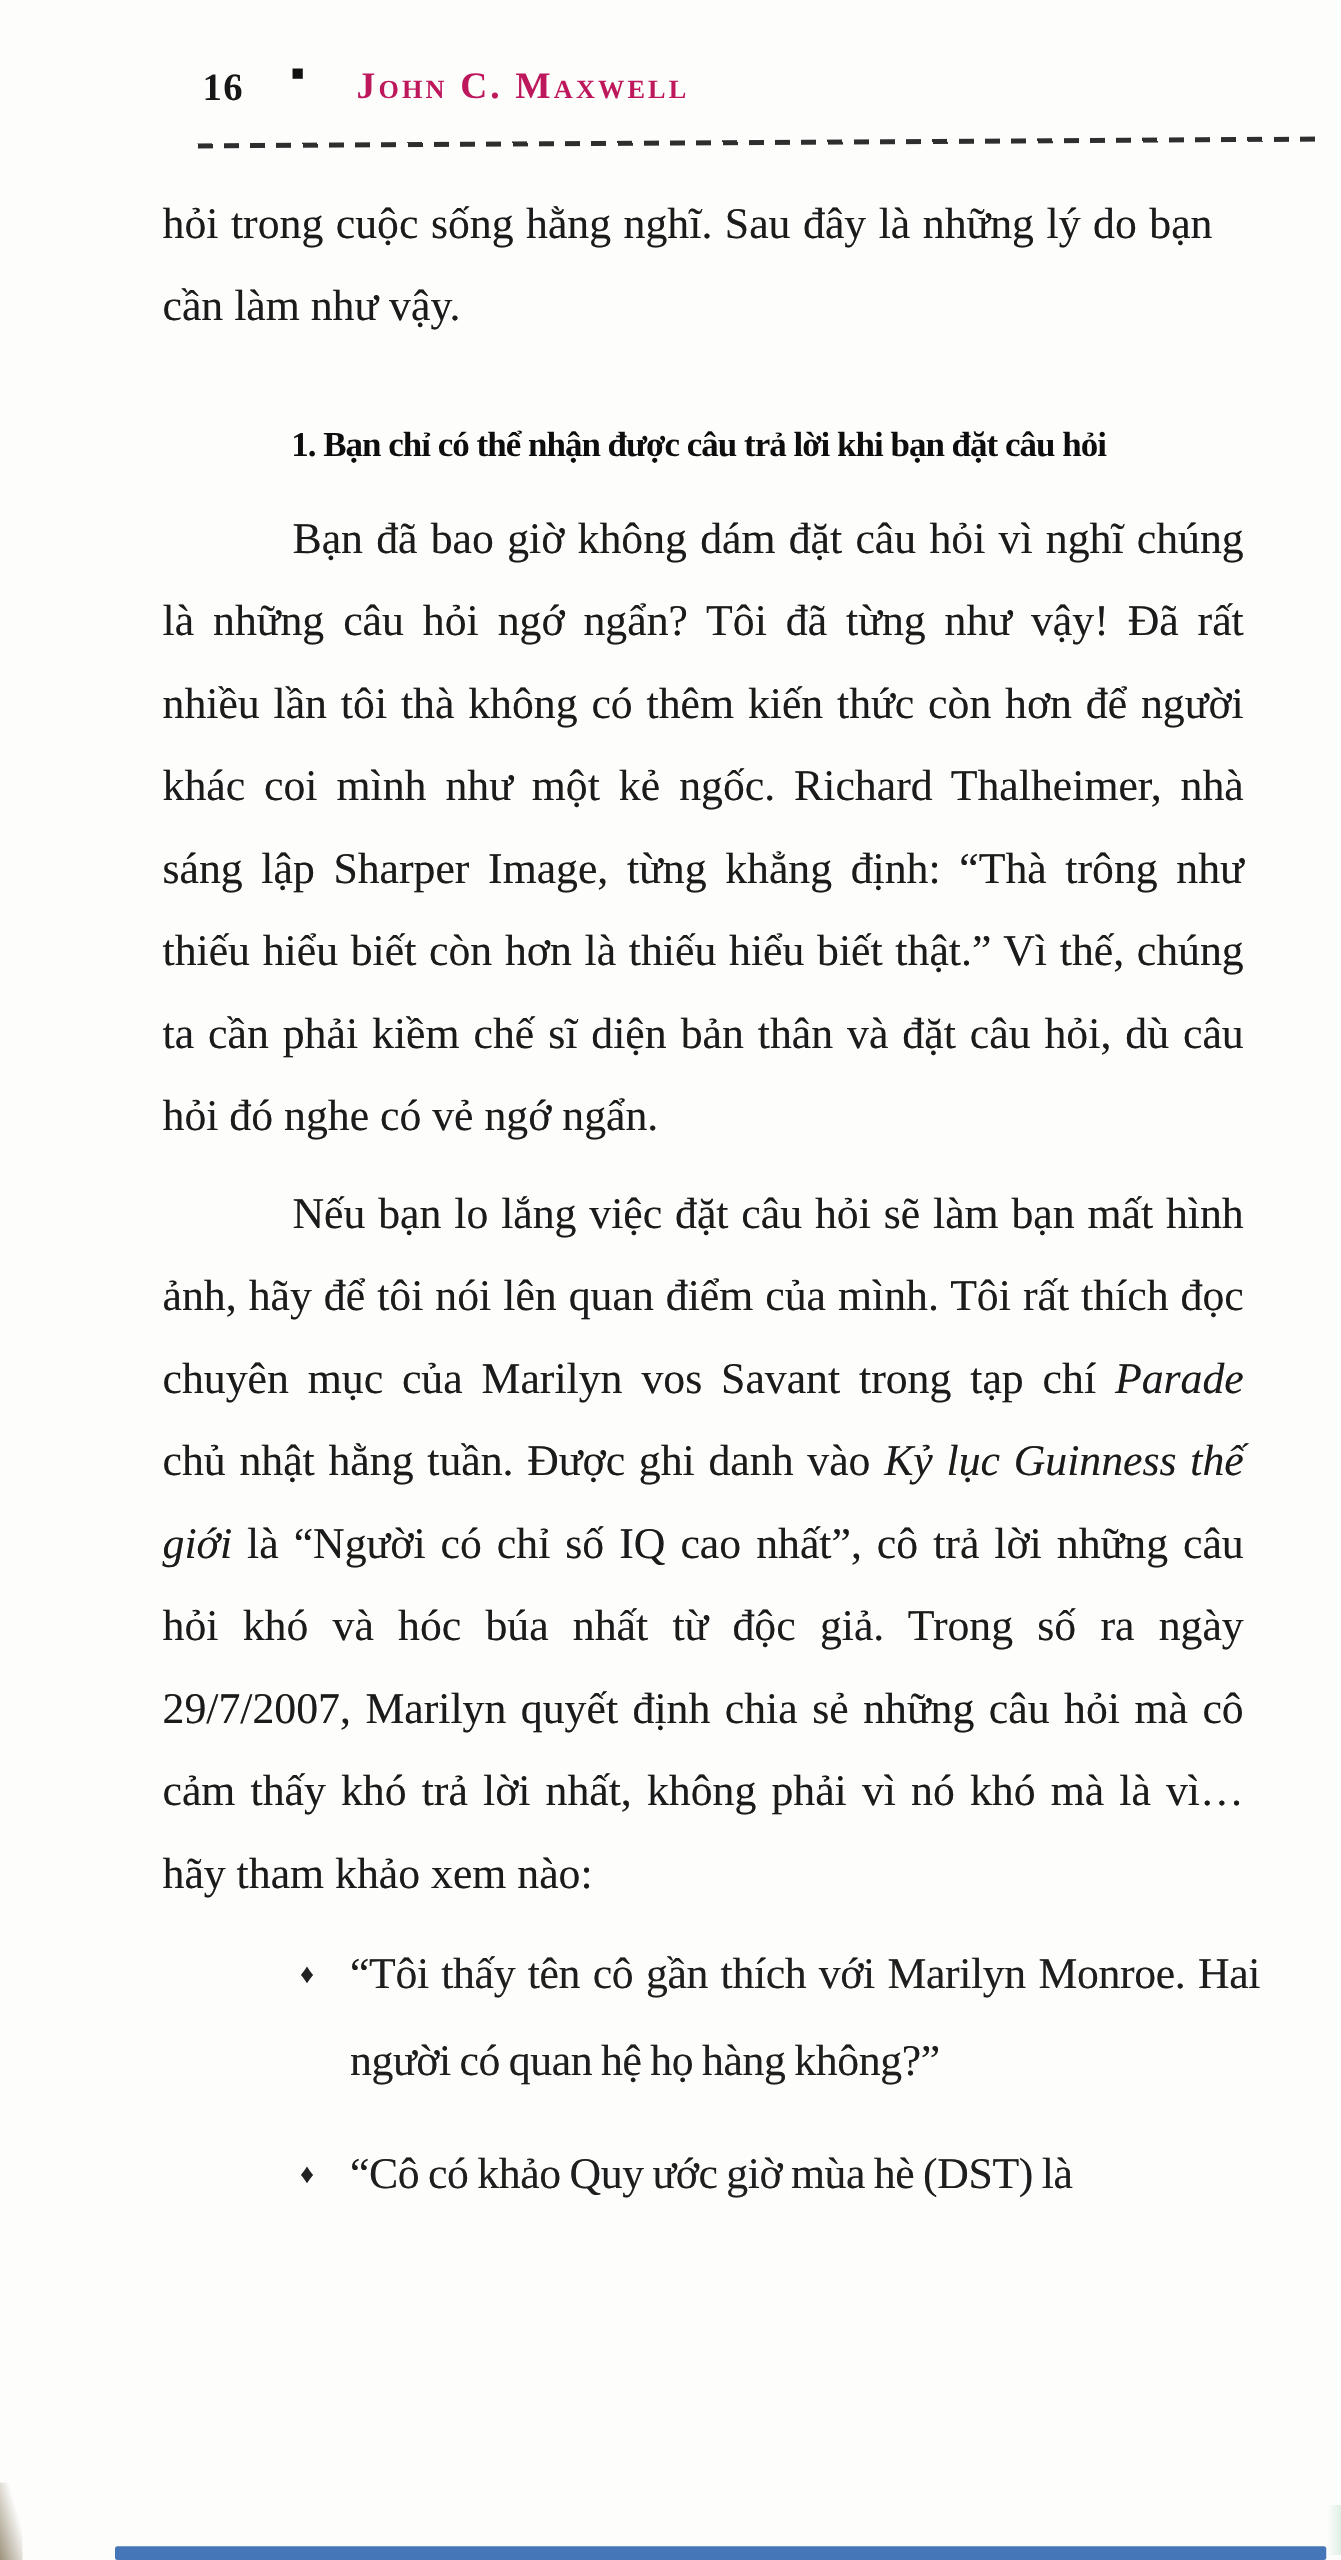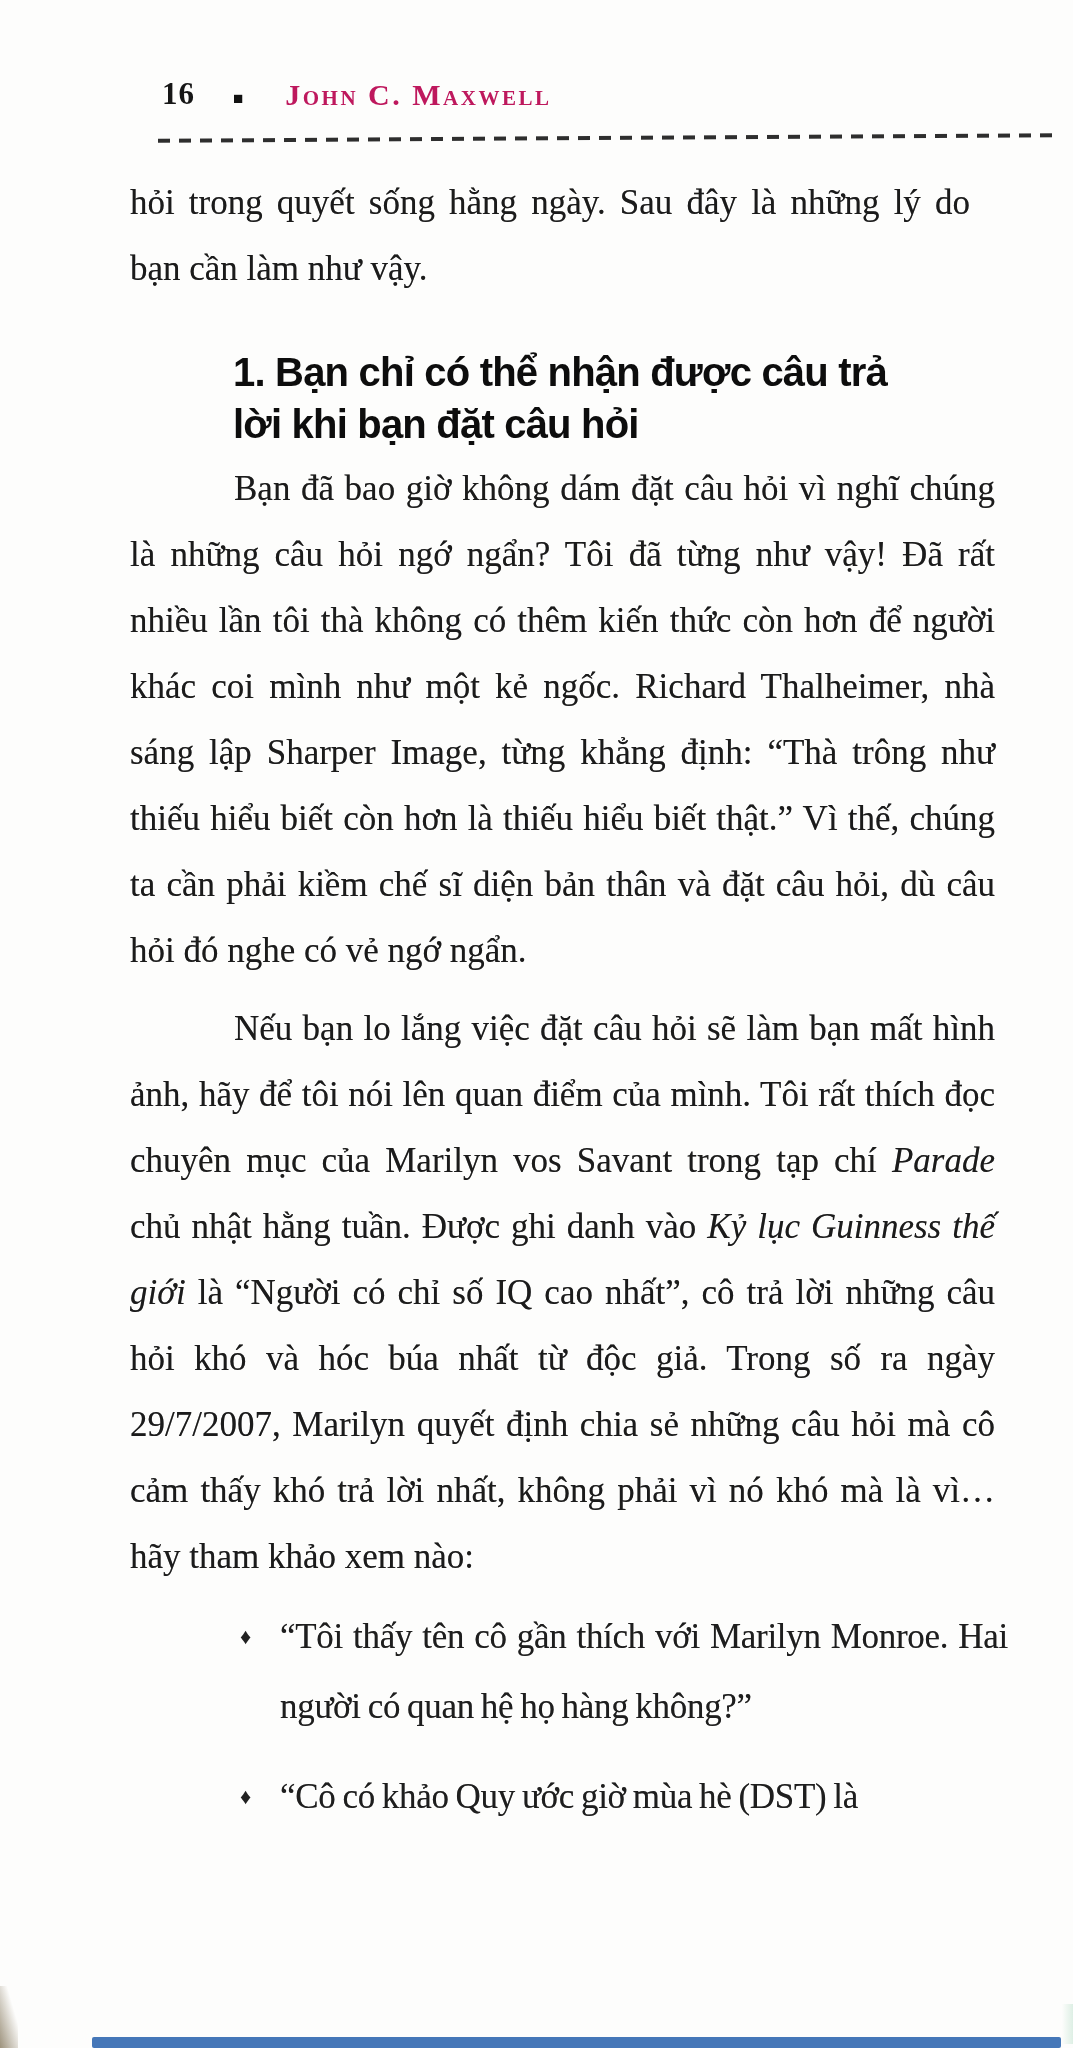--- a/index.html
+++ b/index.html
@@ -17,24 +17,24 @@
     color: #1b1b1b;
   }
   .content {
     position: absolute;
     left: 130px;
     right: 78px;
     top: 0;
   }
   
   .header-row {
-    margin-top: 76px;
+    margin-top: 52px;
     margin-left: 32px;
     display: flex;
-    align-items: flex-end;
+    align-items: flex-start;
     white-space: nowrap;
   }
   .pgnum {
     font-size: 31px;
     font-weight: bold;
     color: #161616;
     letter-spacing: 1px;
   }
   .sq {
     font-size: 17px;
@@ -70,24 +70,24 @@
     color: #1b1b1b;
     text-shadow: 0 0 0.5px rgba(0,0,0,0.45);
   }
   .cont {
     margin: 30px 0 0 0;
     width: 840px;
   }
   .heading {
     margin: 44px 0 0 103px;
     width: 700px;
-    font-family: Liberation Sans, sans-serif;
+    font-family: Liberation Serif, serif;
     font-weight: bold;
-    font-size: 40px;
-    line-height: 52px;
+    font-size: 28px;
+    line-height: 70px;
     letter-spacing: -0.8px;
     color: #0d0d0d;
   }
   .para {
     margin: 6px 0 12px 0;
     text-indent: 104px;
   }
   .para.second { margin-top: 0; }
   .ital { }
   
@@ -144,21 +144,21 @@
   <div class="content">
 
     <div class="header-row">
       <span class="pgnum">16</span>
       <span class="sq">■</span>
       <span class="runtitle">John C. Maxwell</span>
     </div>
 
     <div class="rule"></div>
 
-    <p class="cont">hỏi trong quyết sống hằng ngày. Sau đây là những lý do bạn cần làm như vậy.</p>
+    <p class="cont">hỏi trong cuộc sống hằng nghĩ. Sau đây là những lý do bạn cần làm như vậy.</p>
 
     <h2 class="heading">1. Bạn chỉ có thể nhận được câu trả lời khi bạn đặt câu hỏi</h2>
 
     <p class="para">Bạn đã bao giờ không dám đặt câu hỏi vì nghĩ chúng là những câu hỏi ngớ ngẩn? Tôi đã từng như vậy! Đã rất nhiều lần tôi thà không có thêm kiến thức còn hơn để người khác coi mình như một kẻ ngốc. Richard Thalheimer, nhà sáng lập Sharper Image, từng khẳng định: “Thà trông như thiếu hiểu biết còn hơn là thiếu hiểu biết thật.” Vì thế, chúng ta cần phải kiềm chế sĩ diện bản thân và đặt câu hỏi, dù câu hỏi đó nghe có vẻ ngớ ngẩn.</p>
 
     <p class="para second"><span>Nếu bạn lo lắng việc đặt câu hỏi sẽ làm bạn mất hình ảnh, hãy để tôi nói lên quan điểm của mình. Tôi rất thích đọc chuyên mục của Marilyn vos Savant trong tạp chí </span><em class="ital">Parade</em><span> chủ nhật hằng tuần. Được ghi danh vào </span><em class="ital">Kỷ lục Guinness thế giới</em><span> là “Người có chỉ số IQ cao nhất”, cô trả lời những câu hỏi khó và hóc búa nhất từ độc giả. Trong số ra ngày 29/7/2007, Marilyn quyết định chia sẻ những câu hỏi mà cô cảm thấy khó trả lời nhất, không phải vì nó khó mà là vì… hãy tham khảo xem nào:</span></p>
 
     <div class="bullets">
       <div class="bullet">
         <span class="bmark">♦</span>

